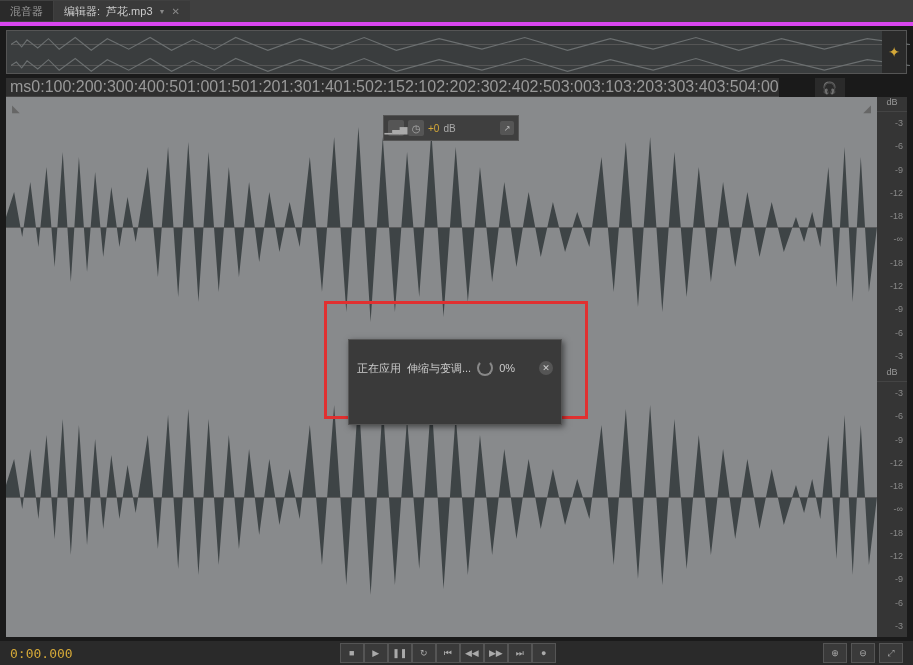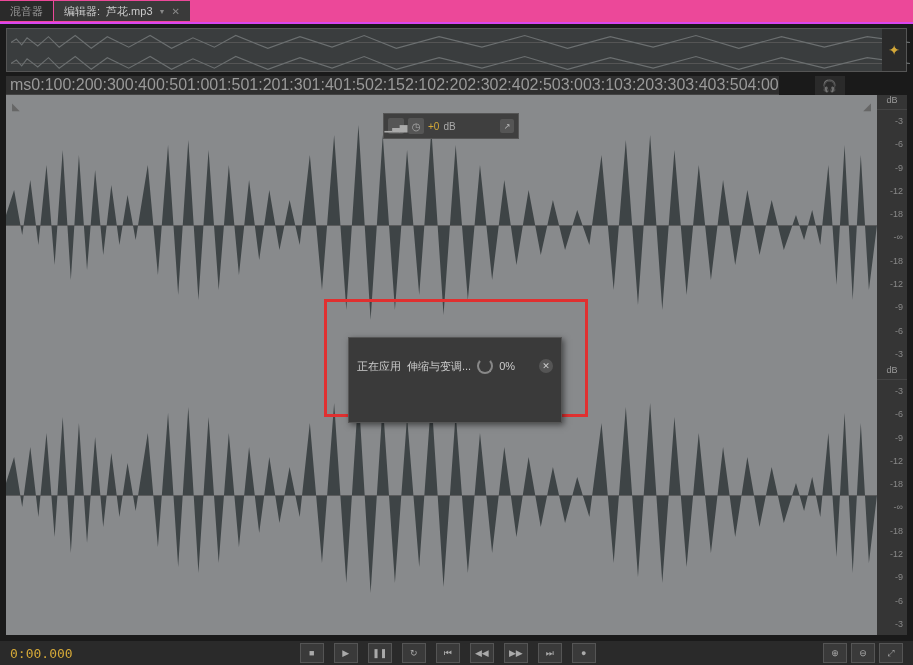--- a/index.html
+++ b/index.html
@@ -1,16 +1,16 @@
 <!DOCTYPE html>
 <html><head>
 <meta charset="utf-8">
 <style>
 html,body{margin:0;padding:0;width:913px;height:665px;background:#1a1a1a;font-family:"Microsoft YaHei",Arial,sans-serif;font-size:11px;color:#b8b8b8;overflow:hidden}
-.tabs{height:22px;background:#ec4899;display:flex;align-items:center;border-bottom:2px solid #d946ef}
+.tabs{height:22px;background:#404040;display:flex;align-items:center;border-bottom:4px solid #d946ef}
 .tab{height:20px;padding:0 10px;display:flex;align-items:center;gap:6px;background:#2a2a2a;margin-right:1px;color:#999;cursor:pointer}
 .tab.active{background:#3a3a3a;color:#ccc}
 .tab-x{color:#888;font-size:10px}
 .tri{font-size:7px;color:#888}
 .overview{height:42px;margin:4px 6px 0 6px;background:#3a3d3e;border:1px solid #555;position:relative;display:flex;align-items:center}
 .ov-wave{position:absolute;left:4px;right:28px;top:3px;bottom:3px}
 .ov-side{position:absolute;right:0;top:0;width:24px;height:100%;background:#2a2a2a;display:flex;align-items:center;justify-content:center}
 .star{color:#d4a838;font-size:14px}
 .ruler{height:18px;margin:0 6px;margin-right:36px;background:#2f2f2f;display:flex;align-items:center;color:#999;font-size:16px;border-bottom:1px solid #444;position:relative}
 .ruler span{flex:1;text-align:left}
@@ -32,21 +32,21 @@
 .hud-ico{width:16px;height:16px;background:#555;border-radius:2px;display:flex;align-items:center;justify-content:center;color:#aaa;font-size:10px}
 .hud-txt{font-size:10px;color:#d4a838}
 .hud-db{font-size:10px;color:#aaa}
 .hud-pin{width:14px;height:14px;background:#555;border-radius:2px;margin-left:auto;font-size:8px;display:flex;align-items:center;justify-content:center}
 .highlight{position:absolute;left:318px;top:204px;width:258px;height:112px;border:3px solid #e03030;pointer-events:none}
 .dialog{position:absolute;left:342px;top:242px;width:196px;height:44px;background:#3a3a3a;border:1px solid #555;box-shadow:2px 2px 6px rgba(0,0,0,.5);padding:20px 8px;color:#ccc;font-size:11px}
 .dlg-row1{display:flex;align-items:center;gap:6px}
 .spinner{width:12px;height:12px;border:2px solid #888;border-top-color:transparent;border-radius:50%}
 .dlg-x{margin-left:auto;width:14px;height:14px;background:#555;border-radius:50%;display:flex;align-items:center;justify-content:center;font-size:9px;color:#ccc}
 .dlg-row2{margin-top:4px;color:#bbb}
-.transport{position:absolute;left:0;right:0;bottom:0;height:24px;background:#2a2a2a;display:flex;align-items:center;padding:0 10px;gap:10px}
+.transport{position:absolute;left:0;right:0;bottom:0;height:24px;background:#2a2a2a;display:flex;align-items:center;padding:0 10px;gap:0}
 .tc{color:#d4a838;font-size:13px;font-family:monospace;margin-right:auto}
 .tbtn{width:22px;height:18px;background:#3a3a3a;border:1px solid #555;display:flex;align-items:center;justify-content:center;color:#aaa;font-size:9px}
 .rbtns{margin-left:auto;display:flex;gap:4px}
 svg{display:block}
 .wpath{fill:#3e4446}
 .ov-line{stroke:#6b6f70;stroke-width:1}
 </style>
 </head>
 <body>
 

